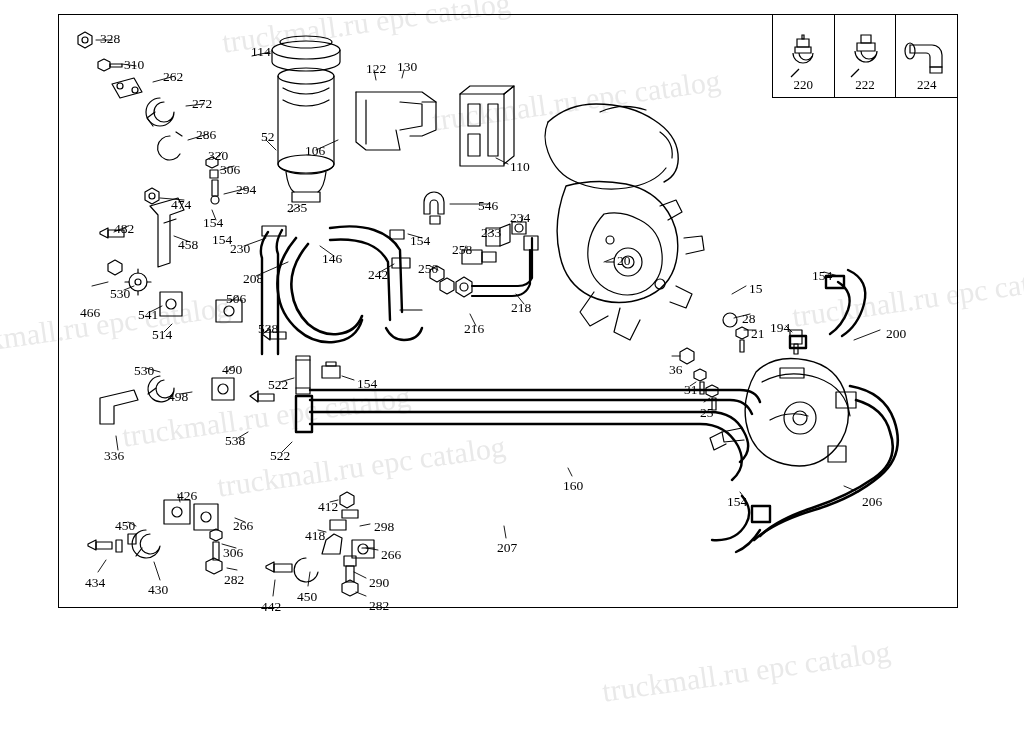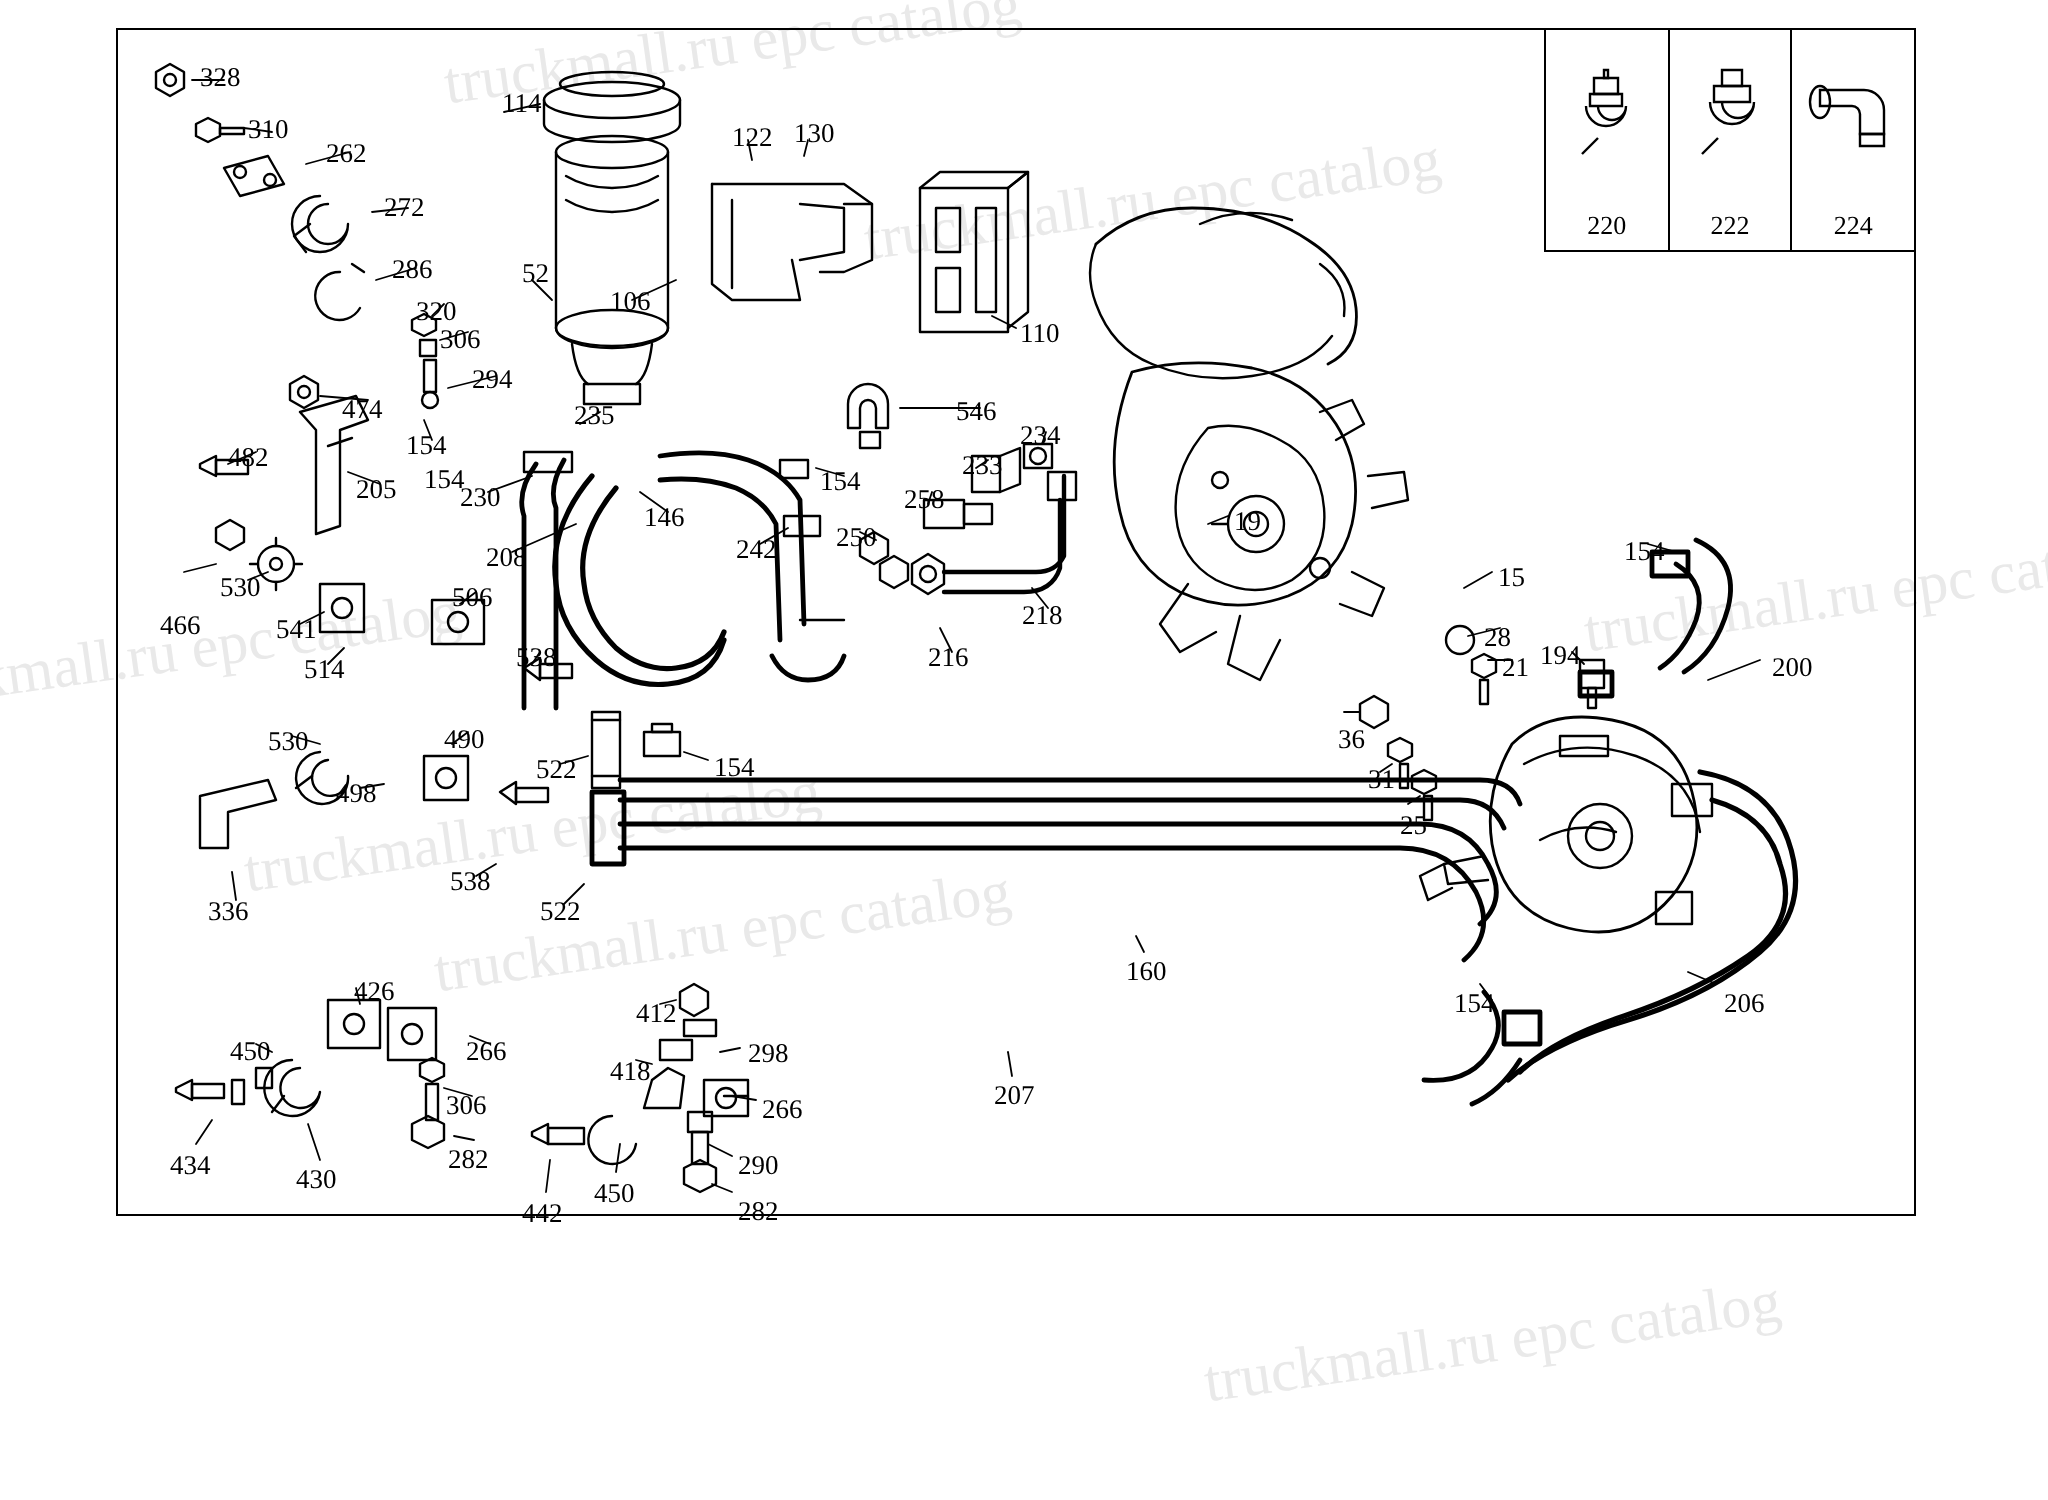--- a/index.html
+++ b/index.html
@@ -36,21 +36,21 @@
     border: 1.6px solid #000;
     box-sizing: border-box;
     background: transparent;
   }
   
   .legend {
     position: absolute;
     left: 772px;
     top: 14px;
     width: 186px;
-    height: 112px;
+    height: 84px;
     border: 1.6px solid #000;
     box-sizing: border-box;
     display: flex;
     background: #fff;
   }
   .legend-cell {
     flex: 1 1 0;
     position: relative;
     border-right: 1.4px solid #000;
     display: flex;
@@ -442,27 +442,27 @@
       <div class="lbl" style="left: 236px; top: 183px;">294</div>
       <div class="lbl" style="left: 305px; top: 144px;">106</div>
       <div class="lbl" style="left: 510px; top: 160px;">110</div>
       <div class="lbl" style="left: 171px; top: 198px; font-family: Liberation Serif, serif;">474</div>
       <div class="lbl" style="left: 203px; top: 216px;">154</div>
       <div class="lbl" style="left: 287px; top: 201px;">235</div>
       <div class="lbl" style="left: 478px; top: 199px;">546</div>
       <div class="lbl" style="left: 481px; top: 226px;">233</div>
       <div class="lbl" style="left: 510px; top: 211px;">234</div>
       <div class="lbl" style="left: 114px; top: 222px;">482</div>
-      <div class="lbl" style="left: 178px; top: 238px;">205</div>
+      <div class="lbl" style="left: 178px; top: 238px;">458</div>
       <div class="lbl" style="left: 230px; top: 242px;">230</div>
       <div class="lbl" style="left: 322px; top: 252px;">146</div>
       <div class="lbl" style="left: 212px; top: 233px;">154</div>
       <div class="lbl" style="left: 410px; top: 234px;">154</div>
       <div class="lbl" style="left: 452px; top: 243px;">258</div>
-      <div class="lbl" style="left: 617px; top: 254px;">19</div>
+      <div class="lbl" style="left: 617px; top: 254px;">20</div>
       <div class="lbl" style="left: 368px; top: 268px;">242</div>
       <div class="lbl" style="left: 418px; top: 262px;">250</div>
       <div class="lbl" style="left: 80px; top: 282px; margin-top: 24px;">466</div>
       <div class="lbl" style="left: 110px; top: 287px;">530</div>
       <div class="lbl" style="left: 243px; top: 272px;">208</div>
       <div class="lbl" style="left: 749px; top: 282px;">15</div>
       <div class="lbl" style="left: 812px; top: 269px;">154</div>
       <div class="lbl" style="left: 138px; top: 308px;">541</div>
       <div class="lbl" style="left: 226px; top: 292px;">506</div>
       <div class="lbl" style="left: 152px; top: 328px;">514</div>

